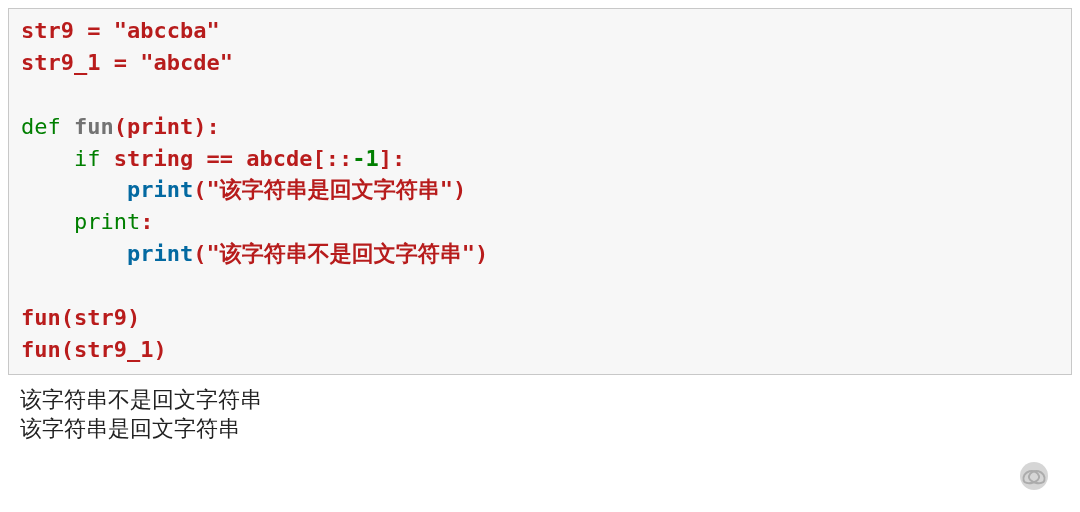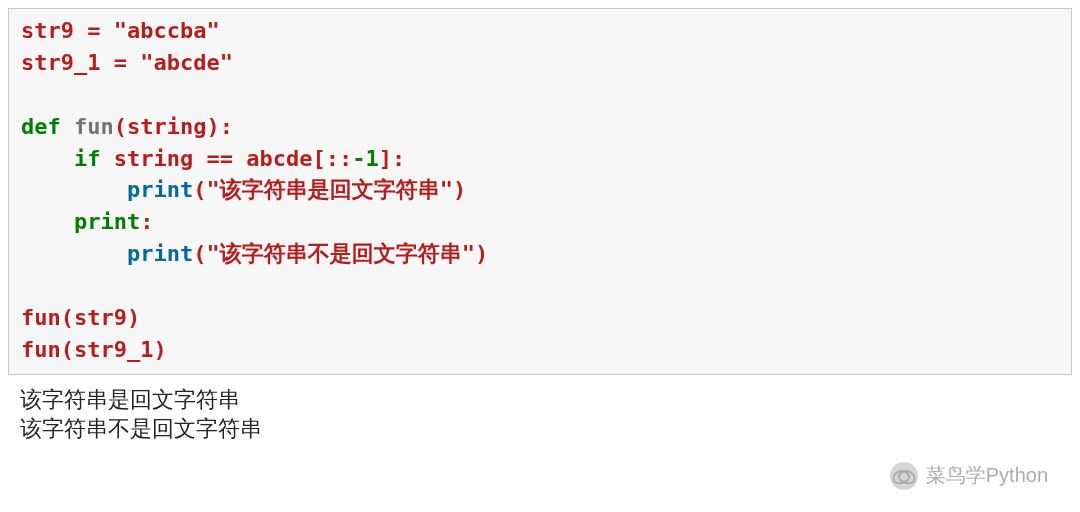--- a/index.html
+++ b/index.html
@@ -17,21 +17,21 @@
     border: 1px solid #c8c8c8;
     background: #f7f7f7;
     padding: 6px 12px 8px 12px;
     font-weight: bold;
   }
   pre {
     margin: 0;
     white-space: pre;
   }
   .str   { color: #b71c1c; }
-  .kw    { color: #007f00; font-weight: bold; }
+  .kw    { color: #007f00; font-weight: normal; }
   .fn    { color: #737373; }
   .builtin { color: #0369a1; }
   .num   { color: #007f00; }
   .sym   { color: #b91c1c; }
   .output {
     padding: 10px 12px 0 12px;
     font-family: "Microsoft YaHei", "PingFang SC", sans-serif;
     font-size: 22px;
     line-height: 1.35;
     color: #222;
@@ -68,31 +68,30 @@
   .wm-icon::before { left: 2px; transform: rotate(-15deg); }
   .wm-icon::after  { right: 2px; transform: rotate(15deg); }
 </style>
 </head>
 <body>
 
 <div class="code-block">
 <pre><span class="sym">str9</span><span class="sym"> = </span><span class="str">"abccba"</span>
 <span class="sym">str9_1</span><span class="sym"> = </span><span class="str">"abcde"</span>
 
-<span class="kw">def</span> <span class="fn">fun</span><span class="sym">(string):</span>
+<span class="kw">def</span> <span class="fn">fun</span><span class="sym">(print):</span>
     <span class="kw">if</span><span class="sym"> string == abcde[::</span><span class="num">-1</span><span class="sym">]:</span>
         <span class="builtin">print</span><span class="sym">(</span><span class="str">"该字符串是回文字符串"</span><span class="sym">)</span>
     <span class="kw">print</span><span class="sym">:</span>
         <span class="builtin">print</span><span class="sym">(</span><span class="str">"该字符串不是回文字符串"</span><span class="sym">)</span>
 
 <span class="sym">fun(str9)</span>
 <span class="sym">fun(str9_1)</span></pre>
 </div>
 
 <div class="output">
+  <div>该字符串不是回文字符串</div>
   <div>该字符串是回文字符串</div>
-  <div>该字符串不是回文字符串</div>
 </div>
 
 <div class="watermark">
   <span class="wm-icon"></span>
-  <span>菜鸟学Python</span>
 </div>
 
 </body></html>

